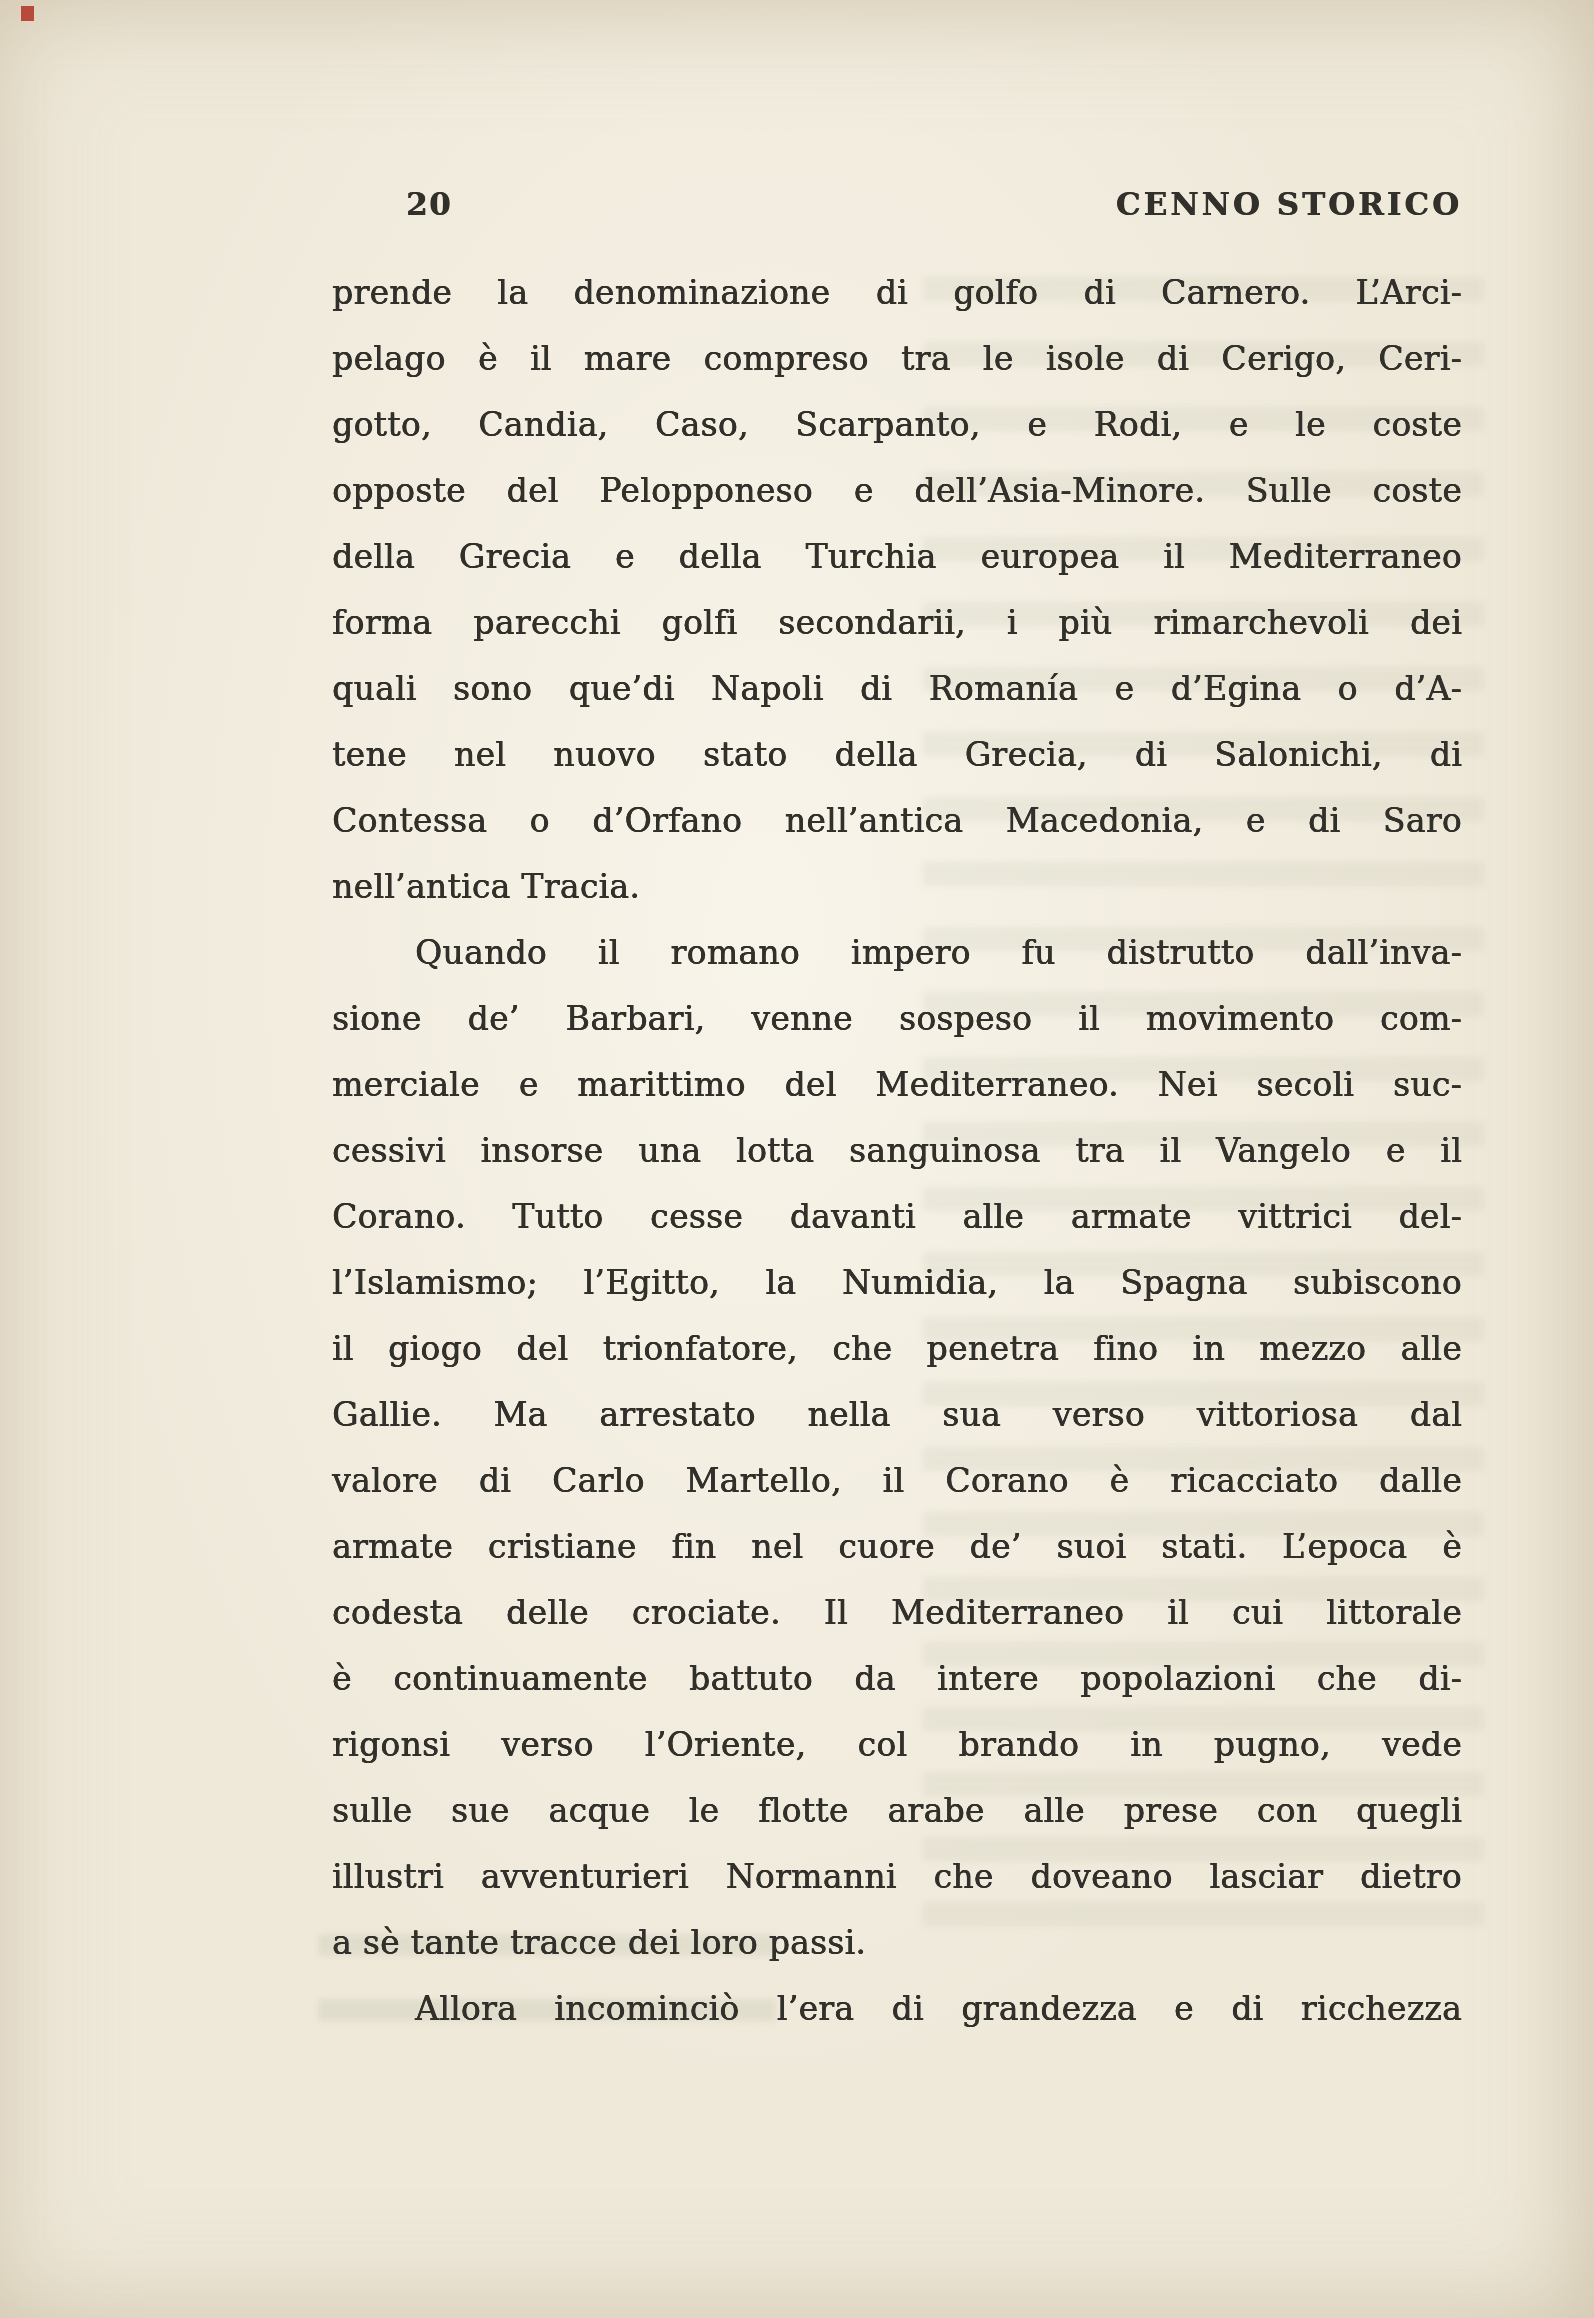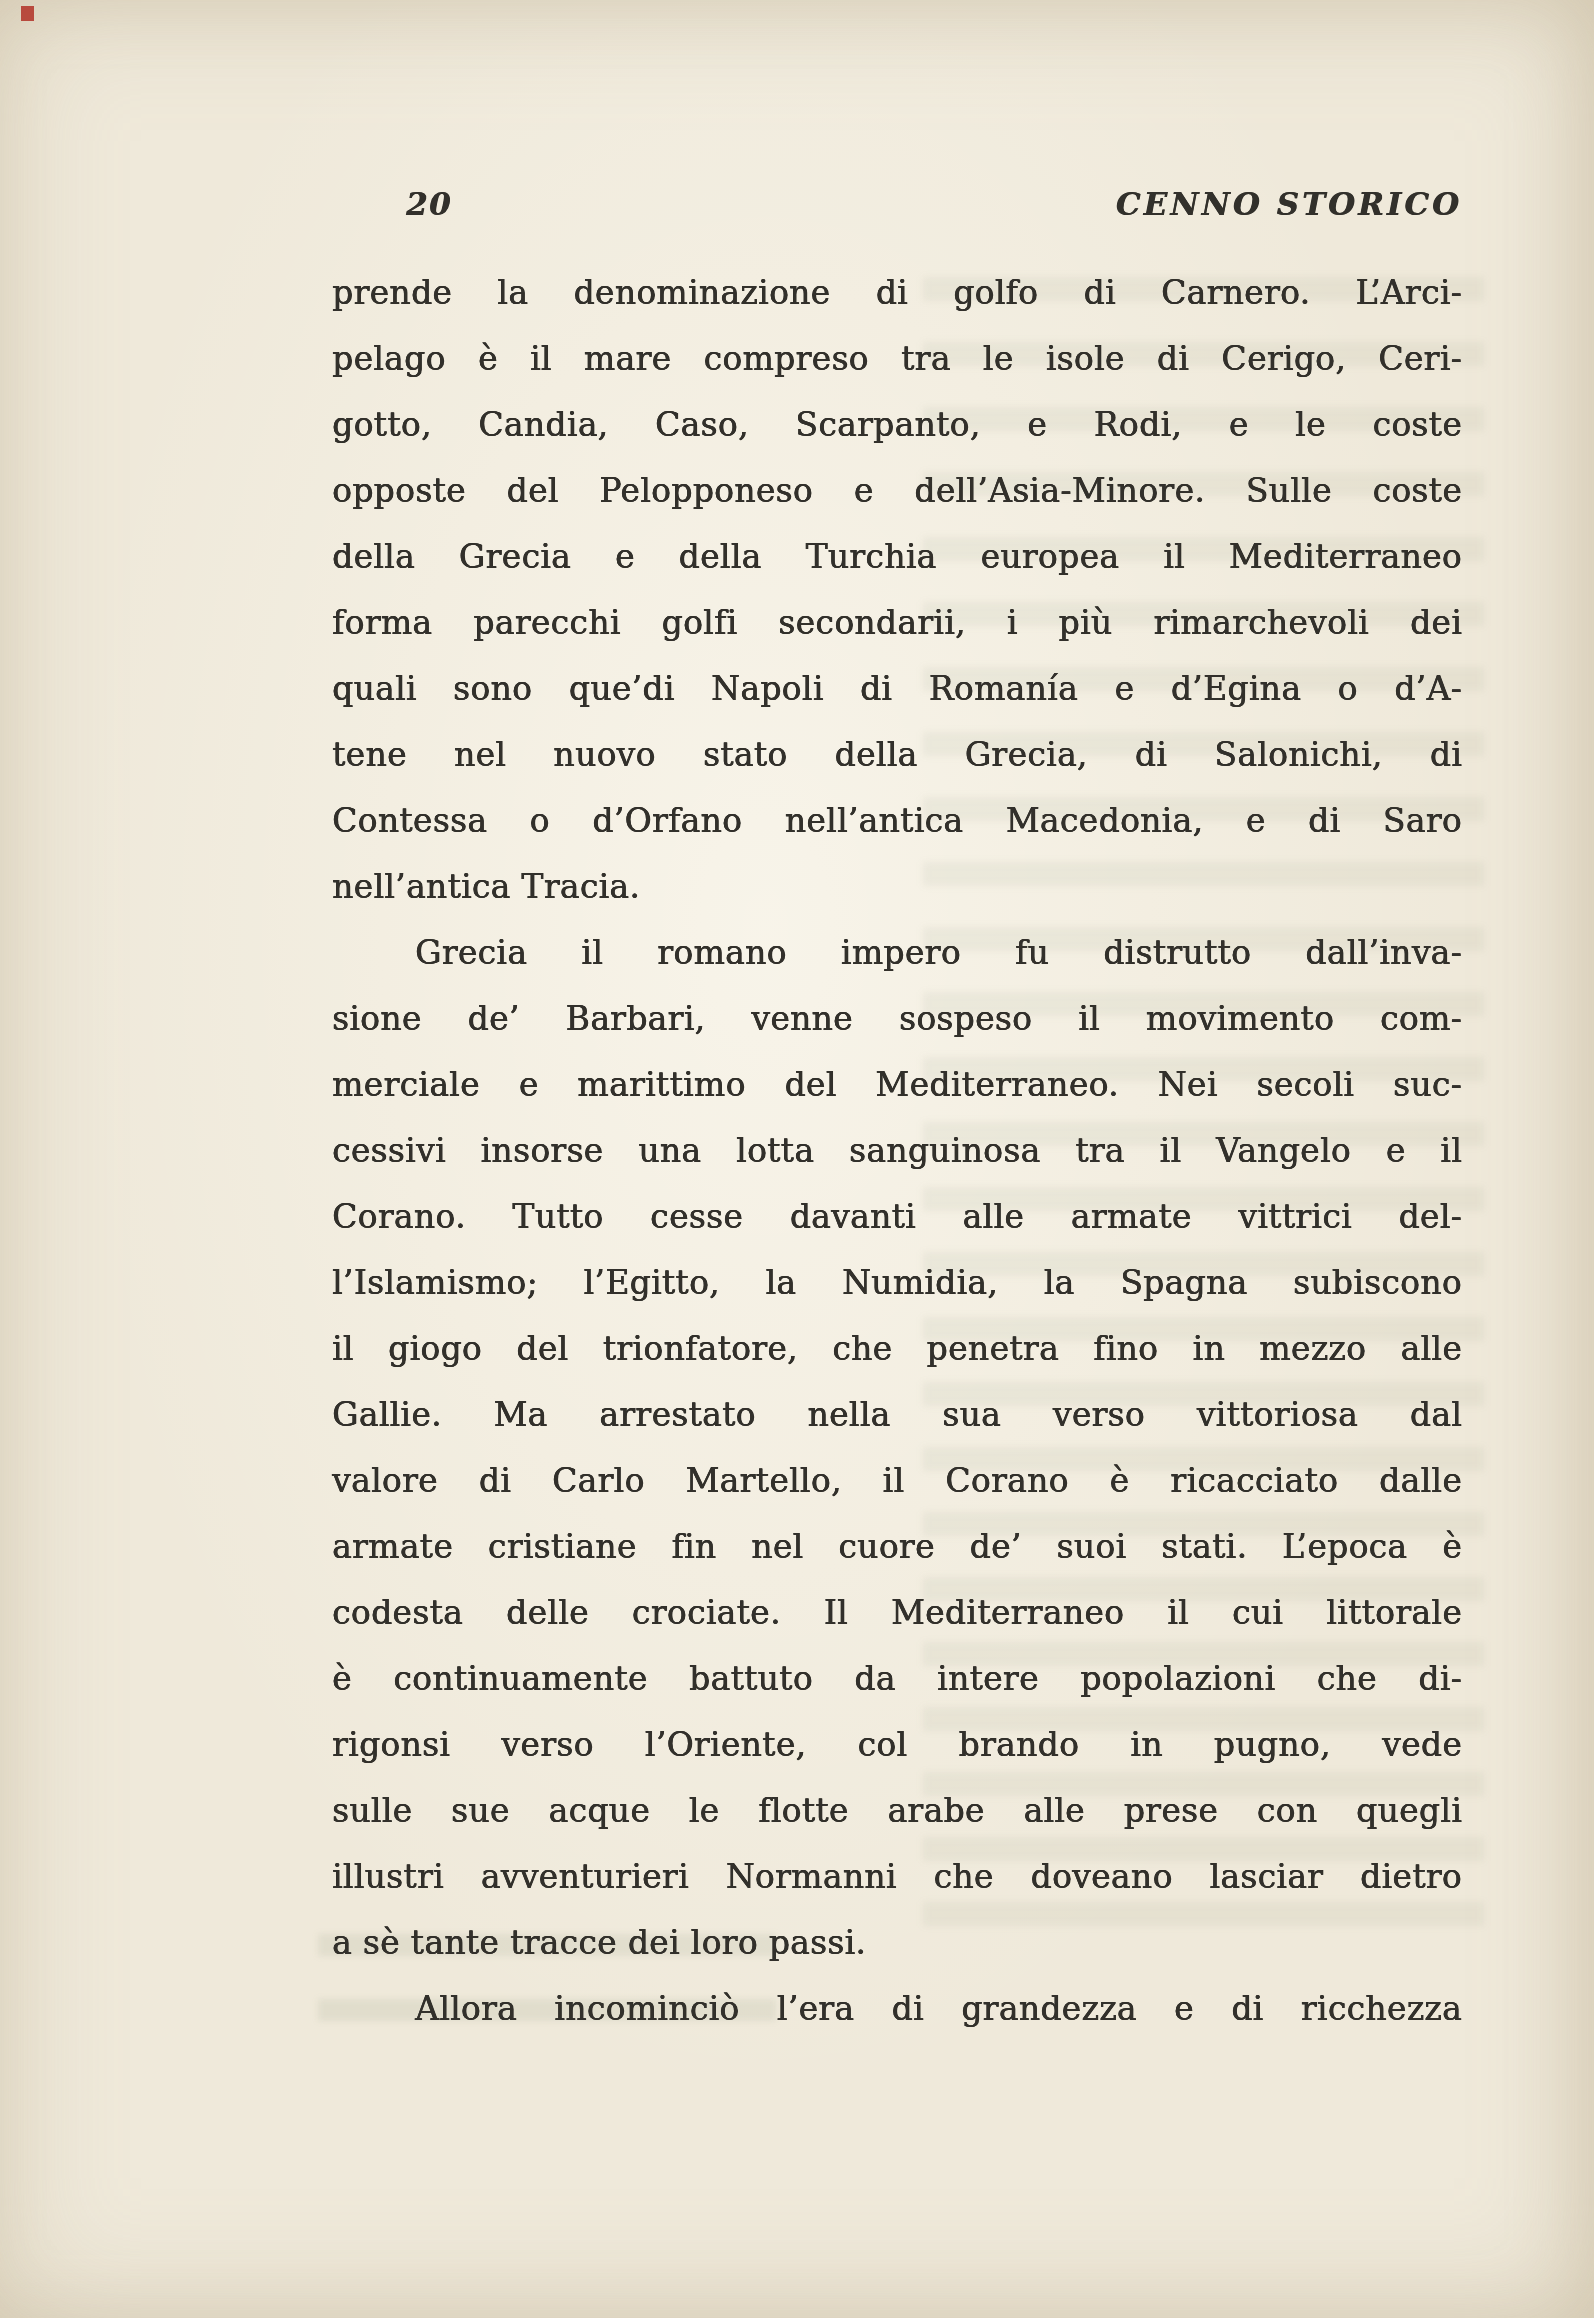--- a/index.html
+++ b/index.html
@@ -61,21 +61,20 @@
   }
   .content {
     position: absolute;
     left: 332px;
     top: 186px;
     width: 1130px;
   }
   .running-head {
     position: relative;
     height: 74px;
-    font-style: italic;
   }
   .page-number {
     position: absolute;
     left: 74px;
     top: 0;
     font-size: 31px;
     font-weight: bold;
     letter-spacing: 1.5px;
     text-shadow: 0.4px 0 0 currentColor;
   }
@@ -130,21 +129,21 @@
     <div class="line">prende la denominazione di golfo di Carnero. L’Arci-</div>
         <div class="line">pelago è il mare compreso tra le isole di Cerigo, Ceri-</div>
         <div class="line">gotto, Candia, Caso, Scarpanto, e Rodi, e le coste</div>
         <div class="line">opposte del Pelopponeso e dell’Asia-Minore. Sulle coste</div>
         <div class="line">della Grecia e della Turchia europea il Mediterraneo</div>
         <div class="line">forma parecchi golfi secondarii, i più rimarchevoli dei</div>
         <div class="line">quali sono que’di Napoli di Romanía e d’Egina o d’A-</div>
         <div class="line">tene nel nuovo stato della Grecia, di Salonichi, di</div>
         <div class="line">Contessa o d’Orfano nell’antica Macedonia, e di Saro</div>
         <div class="line no-just">nell’antica Tracia.</div>
-        <div class="line indent">Grecia il romano impero fu distrutto dall’inva-</div>
+        <div class="line indent">Quando il romano impero fu distrutto dall’inva-</div>
         <div class="line">sione de’ Barbari, venne sospeso il movimento com-</div>
         <div class="line">merciale e marittimo del Mediterraneo. Nei secoli suc-</div>
         <div class="line">cessivi insorse una lotta sanguinosa tra il Vangelo e il</div>
         <div class="line">Corano. Tutto cesse davanti alle armate vittrici del-</div>
         <div class="line">l’Islamismo; l’Egitto, la Numidia, la Spagna subiscono</div>
         <div class="line">il giogo del trionfatore, che penetra fino in mezzo alle</div>
         <div class="line">Gallie. Ma arrestato nella sua verso vittoriosa dal</div>
         <div class="line">valore di Carlo Martello, il Corano è ricacciato dalle</div>
         <div class="line">armate cristiane fin nel cuore de’ suoi stati. L’epoca è</div>
         <div class="line">codesta delle crociate. Il Mediterraneo il cui littorale</div>

